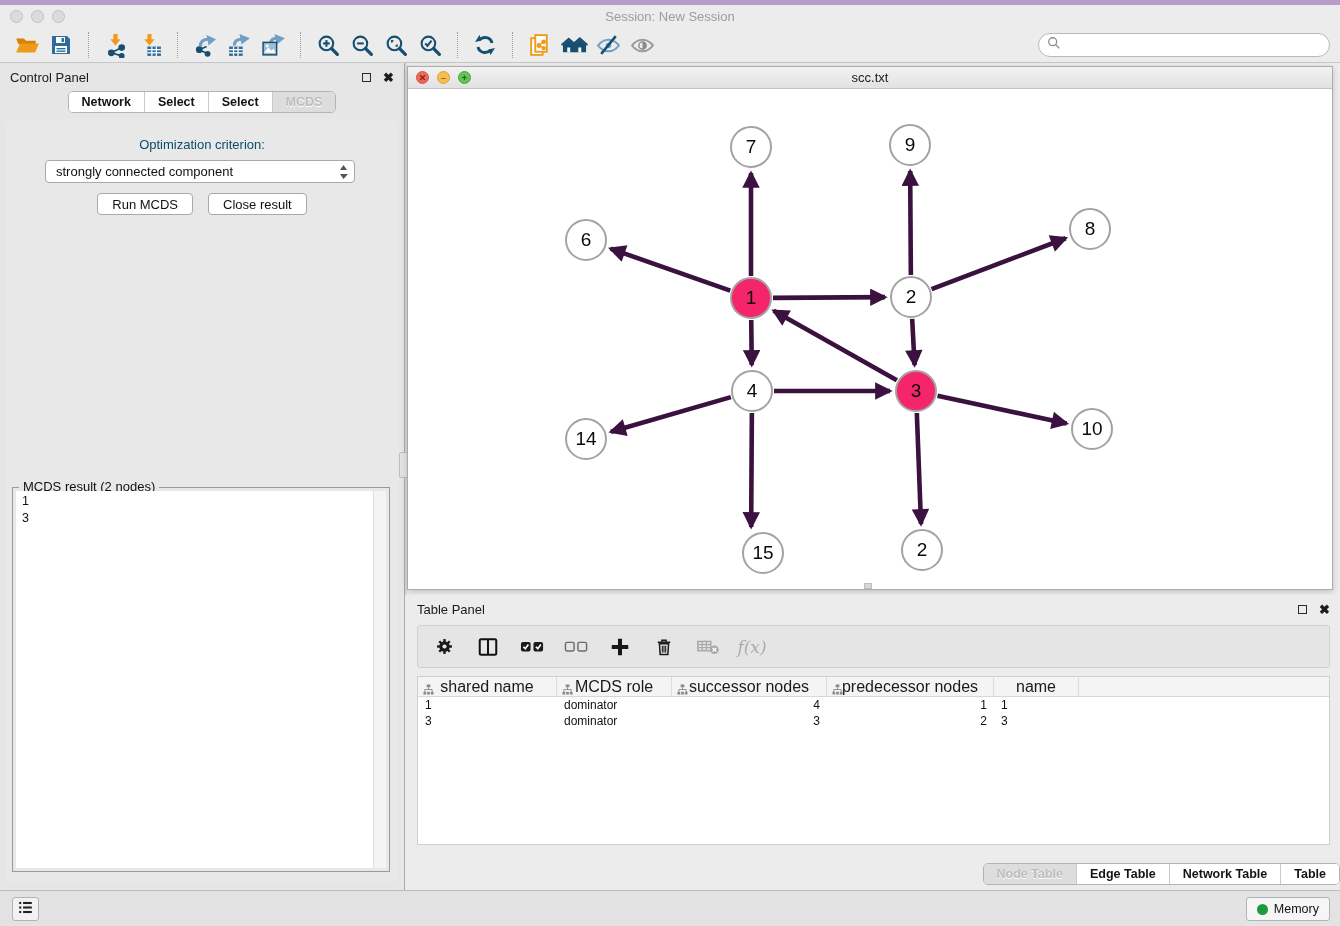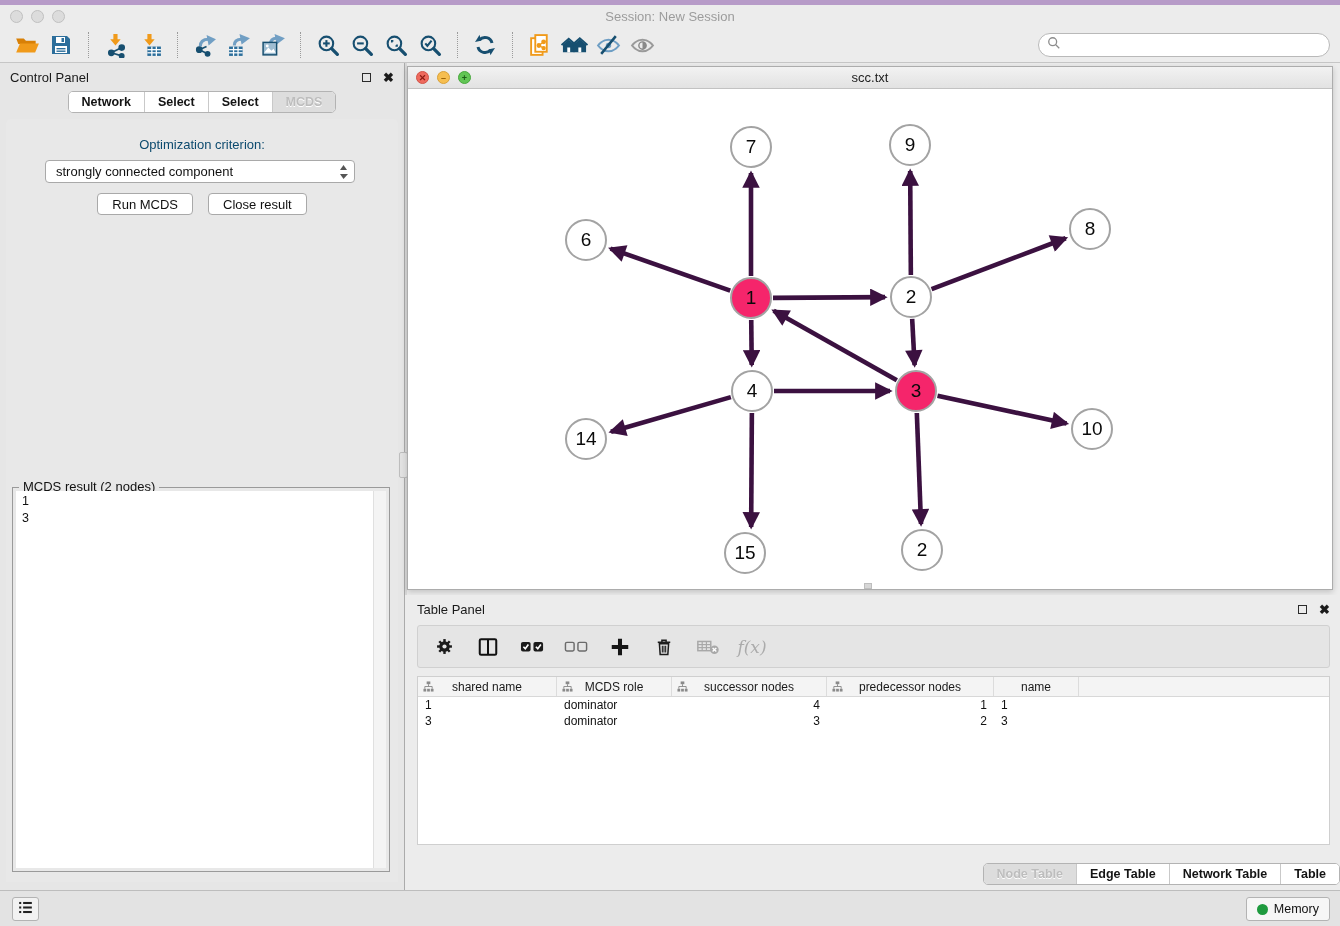--- a/index.html
+++ b/index.html
@@ -55,21 +55,21 @@
   .graph-node { position:absolute; width:42px; height:42px; border-radius:50%; background:#fff; border:2.5px solid #A3A3A3; display:flex; align-items:center; justify-content:center; font-size:19px; color:#0A0A0A; }
   .graph-node.dom { background:#F5256B; }
   .canvas-grip { position:absolute; left:456px; bottom:0px; width:8px; height:6px; background:#D7D7D7; border:1px solid #BEBEBE; }
 
   
   .table-panel { position:absolute; left:405px; top:595px; width:935px; height:295px; background:#ECECEC; }
   .tp-toolbar { position:absolute; left:12px; right:10px; top:30px; height:43px; background:#E5E5E5; border:1px solid #D0D0D0; border-radius:3px; display:flex; align-items:center; padding-left:12px; gap:16px; }
   .tp-toolbar .tbtn { width:28px; }
   .node-table { position:absolute; left:12px; right:10px; top:81px; height:169px; background:#fff; border:1px solid #CFCFCF; }
   .nt-header { display:flex; height:20px; background:#F4F4F4; border-bottom:1px solid #D8D8D8; }
-  .nt-hcell { display:flex; align-items:center; justify-content:center; gap:5px; font-size:12px; color:#1A1A1A; border-right:1px solid #DCDCDC; position:relative; }
+  .nt-hcell { display:flex; align-items:center; justify-content:center; gap:5px; font-size:16px; color:#1A1A1A; border-right:1px solid #DCDCDC; position:relative; }
   .nt-hcell .hicon { position:absolute; left:5px; top:4px; }
   .nt-row { display:flex; height:16px; }
   .nt-cell { font-size:12px; color:#111; padding:1px 7px; white-space:nowrap; overflow:hidden; }
   .tp-tabs { position:absolute; left:0; right:0; top:268px; display:flex; justify-content:flex-end; }
 
   
   .statusbar { position:absolute; left:0; top:890px; width:1340px; height:36px; background:#E3E3E3; border-top:1px solid #BDBDBD; }
   .sb-btn { position:absolute; left:12px; top:6px; width:27px; height:24px; background:#F2F2F2; border:1px solid #B3B3B3; border-radius:3px; display:flex; align-items:center; justify-content:center; }
   .mem-btn { position:absolute; right:10px; top:6px; height:24px; background:#F6F6F6; border:1px solid #B3B3B3; border-radius:3px; display:flex; align-items:center; gap:6px; padding:0 10px; font-size:12.5px; color:#111; }
   .mem-dot { width:11px; height:11px; border-radius:50%; background:#1E9A3E; }
@@ -335,21 +335,21 @@
         <div class="graph-node" style="left: 322px; top: 37px;">7</div>
         <div class="graph-node" style="left: 481px; top: 35px;">9</div>
         <div class="graph-node" style="left: 157px; top: 130px;">6</div>
         <div class="graph-node" style="left: 661px; top: 119px;">8</div>
         <div class="graph-node dom" style="left: 322px; top: 188px;">1</div>
         <div class="graph-node" style="left: 482px; top: 187px;">2</div>
         <div class="graph-node" style="left: 323px; top: 281px;">4</div>
         <div class="graph-node dom" style="left: 487px; top: 281px;">3</div>
         <div class="graph-node" style="left: 157px; top: 329px;">14</div>
         <div class="graph-node" style="left: 663px; top: 319px;">10</div>
-        <div class="graph-node" style="left: 316px; top: 443px;">15</div>
+        <div class="graph-node" style="left: 334px; top: 443px;">15</div>
         <div class="graph-node" style="left: 493px; top: 440px;">2</div>
       </div>
     <div class="canvas-grip"></div>
   </div>
 </div>
 
 <div class="table-panel">
   <div class="panel-head" style="padding-left:12px;">
     <span>Table Panel</span>
     <span class="spacer"></span>

